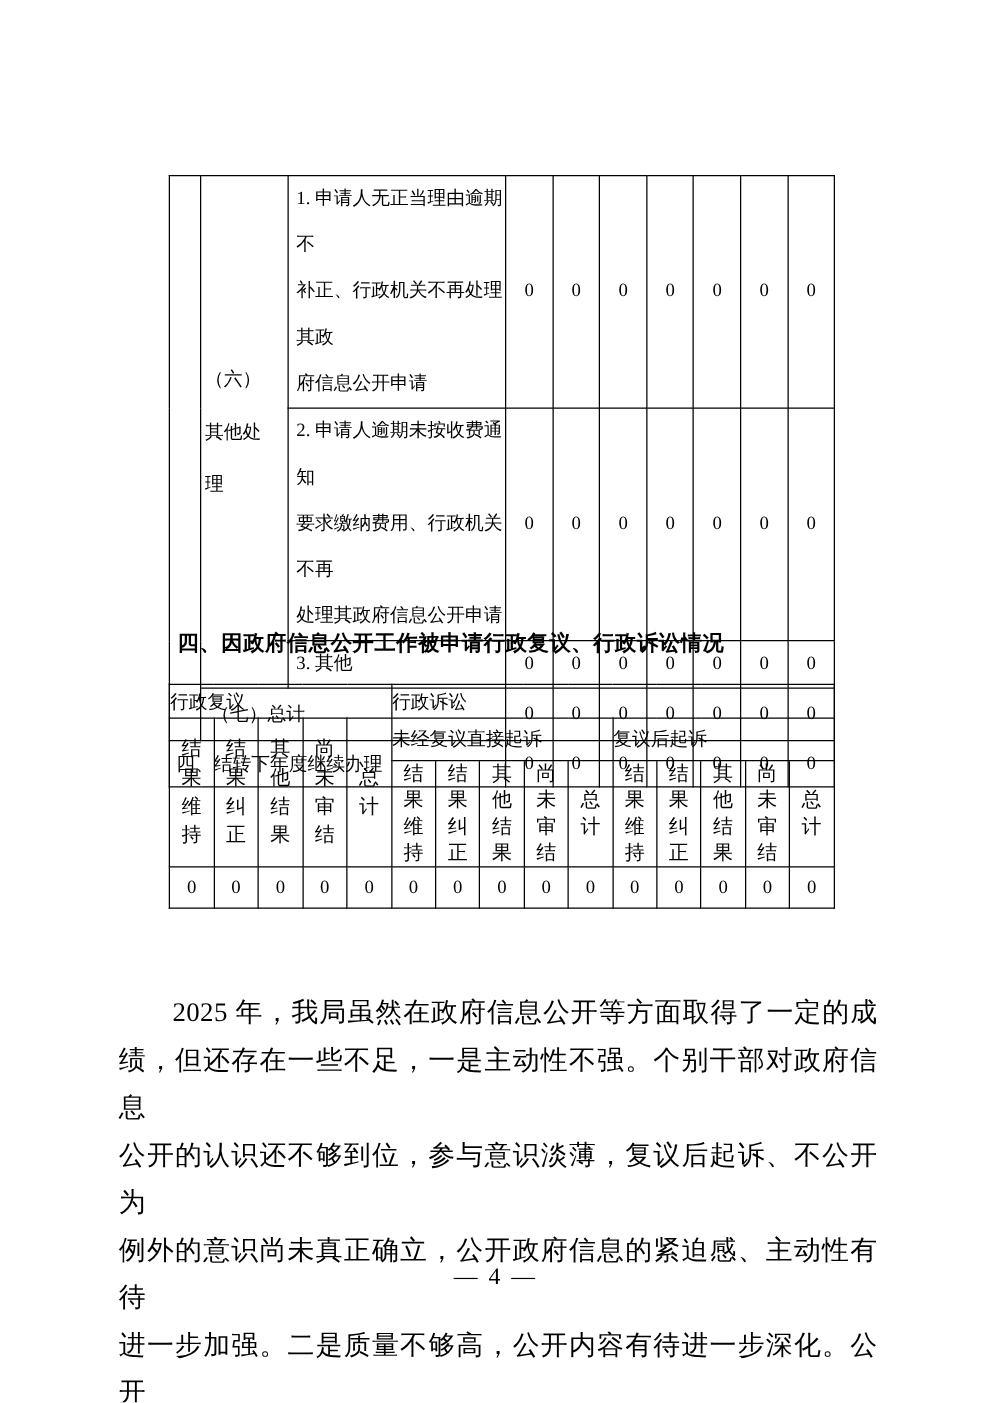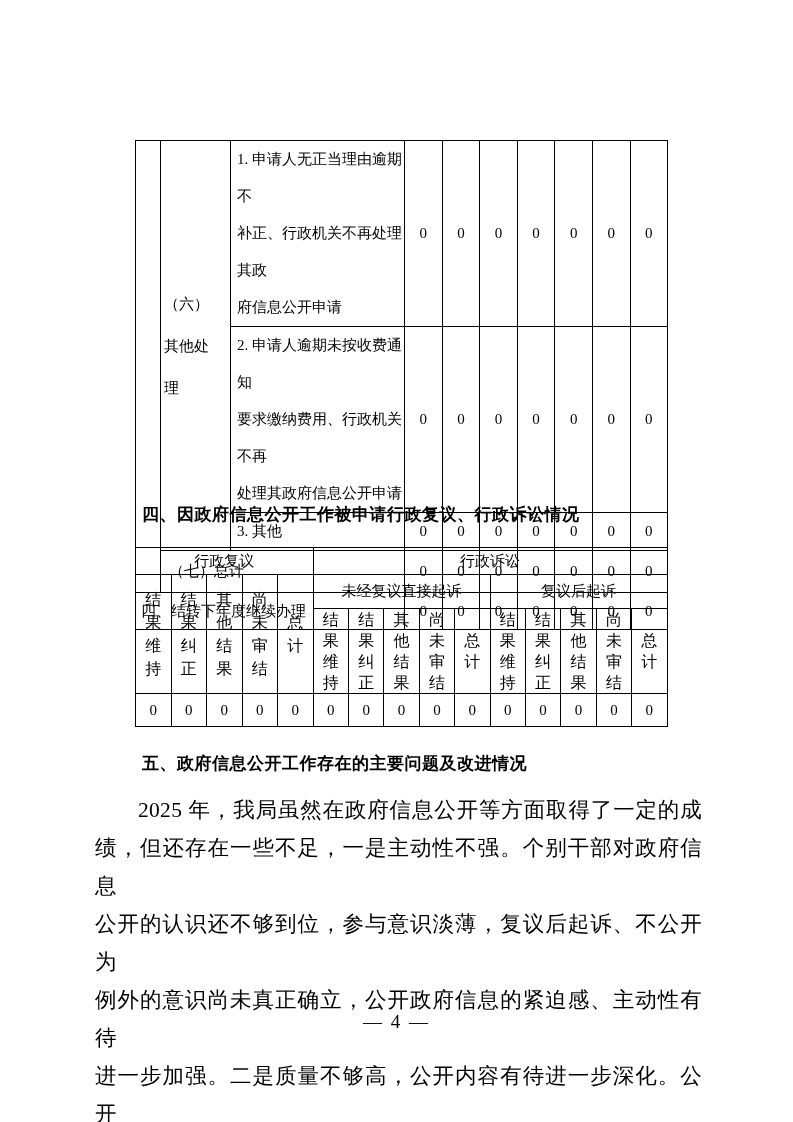--- a/index.html
+++ b/index.html
@@ -21,21 +21,21 @@
   .t1 td.group-cell { white-space: pre-line; line-height: 42px; padding-left: 3px; }
   .t1 td.label-cell { white-space: pre-line; line-height: 37px; padding-left: 6px; }
   .t1 td.total-cell { padding-left: 8px; }
   .t1 td.carry-cell { padding-left: 5px; }
   .t1 td.num, .t2 td.num { text-align: center; font-size: 15px; }
 
   
   .t2 { left: 135px; top: 547px; width: 532px; }
   .t2 .c5  { width: 35.5px; }
   .t2 .c10 { width: 35.4px; }
-  .t2 td.hgroup { text-align: center; font-size: 15px; }
+  .t2 td.hgroup { text-align: left; font-size: 15px; }
   .t2 .vtxt { width: 1em; margin: 0 auto; word-break: break-all; text-align: center; font-size: 16px; }
   .t2 .vtall .vtxt  { line-height: 23px; }
   .t2 .vshort .vtxt { line-height: 21px; }
 
   
   .heading {
     position: absolute; left: 95px; width: 612px;
     font-family: "Liberation Sans", sans-serif; font-weight: bold;
     font-size: 17px; line-height: 27px; letter-spacing: 0.5px;
     text-indent: 47px; white-space: nowrap;
@@ -224,21 +224,20 @@
       <td class="num">0</td>
       <td class="num">0</td>
       <td class="num">0</td>
       <td class="num">0</td>
       <td class="num">0</td>
       <td class="num">0</td>
     </tr>
   </tbody>
     </table>
 
-  <div class="heading h5">五、政府信息公开工作存在的主要问题及改进情况</div>
 
   <div class="para">
     <div class="pline indent">2025 年，我局虽然在政府信息公开等方面取得了一定的成</div>
     <div class="pline">绩，但还存在一些不足，一是主动性不强。个别干部对政府信息</div>
     <div class="pline">公开的认识还不够到位，参与意识淡薄，复议后起诉、不公开为</div>
     <div class="pline">例外的意识尚未真正确立，公开政府信息的紧迫感、主动性有待</div>
     <div class="pline">进一步加强。二是质量不够高，公开内容有待进一步深化。公开</div>
   </div>
 
   <div class="pageno">— 4 —</div>

